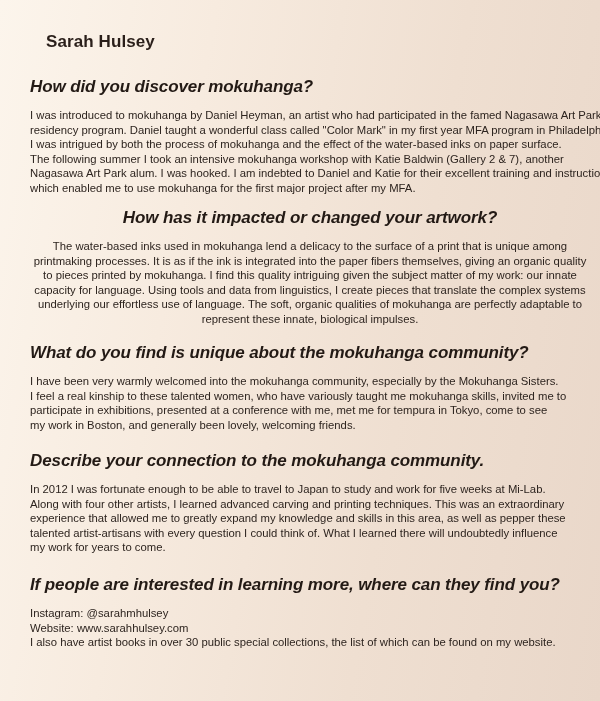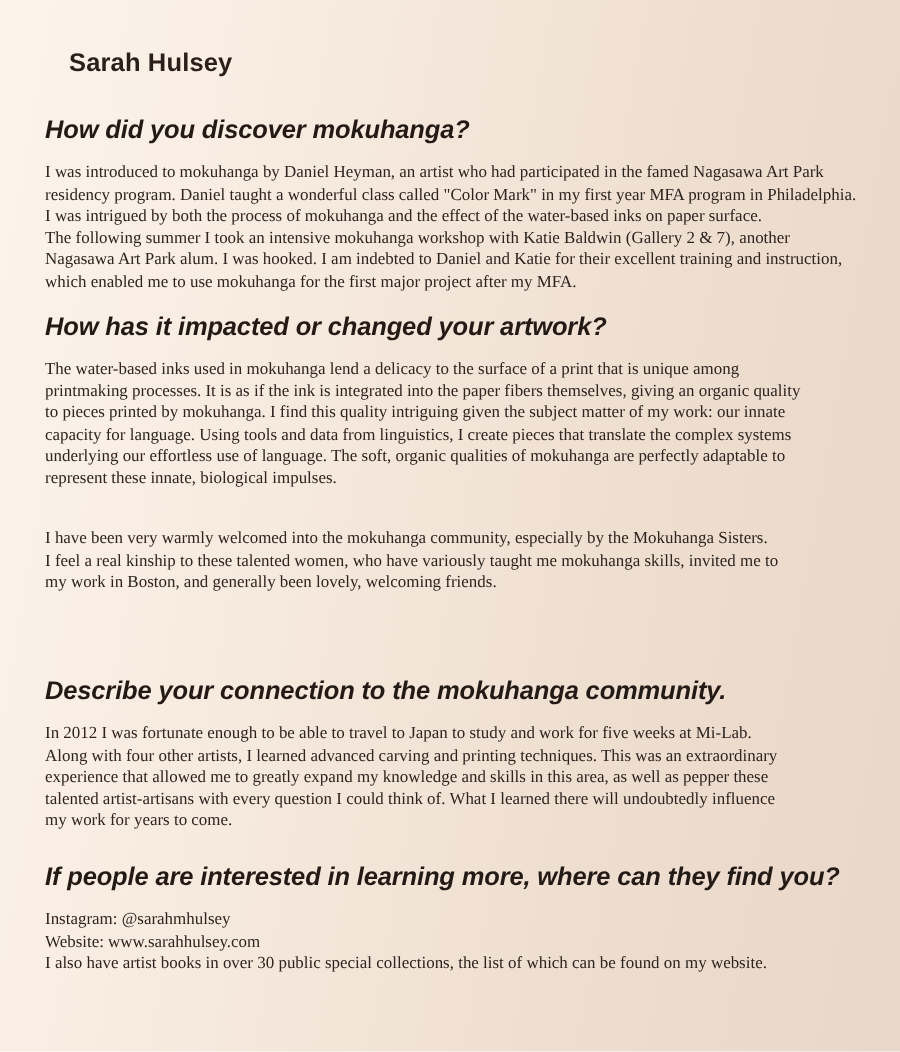--- a/index.html
+++ b/index.html
@@ -49,24 +49,23 @@
     }
     .answer {
       margin: 10px 0 0 0;
       font-size: 11.3px;
       line-height: 14.6px;
       color: #2d241f;
     }
     .answer .line {
       display: block;
       white-space: nowrap;
-      font-family: Liberation Serif, serif;
     }
     #s0 { top: 76px; }
-    #s1 { top: 207px; }
+    #s1 { top: 207px; text-align: center; }
     #s2 { top: 342px; }
     #s3 { top: 450px; }
     #s4 { top: 574px; }
   </style>
 </head>
 <body>
 
 <div class="page">
   <h1 class="author">Sarah Hulsey</h1>
 
@@ -88,23 +87,25 @@
       <span class="line">The water-based inks used in mokuhanga lend a delicacy to the surface of a print that is unique among</span>
       <span class="line">printmaking processes. It is as if the ink is integrated into the paper fibers themselves, giving an organic quality</span>
       <span class="line">to pieces printed by mokuhanga. I find this quality intriguing given the subject matter of my work: our innate</span>
       <span class="line">capacity for language. Using tools and data from linguistics, I create pieces that translate the complex systems</span>
       <span class="line">underlying our effortless use of language. The soft, organic qualities of mokuhanga are perfectly adaptable to</span>
       <span class="line">represent these innate, biological impulses.</span>
     </p>
   </section>
 
   <section class="section" id="s2">
+    <h2 class="question">What do you find is unique about the mokuhanga community?</h2>
     <p class="answer">
       <span class="line">I have been very warmly welcomed into the mokuhanga community, especially by the Mokuhanga Sisters.</span>
       <span class="line">I feel a real kinship to these talented women, who have variously taught me mokuhanga skills, invited me to</span>
+      <span class="line">participate in exhibitions, presented at a conference with me, met me for tempura in Tokyo, come to see</span>
       <span class="line">my work in Boston, and generally been lovely, welcoming friends.</span>
     </p>
   </section>
 
   <section class="section" id="s3">
     <h2 class="question">Describe your connection to the mokuhanga community.</h2>
     <p class="answer">
       <span class="line">In 2012 I was fortunate enough to be able to travel to Japan to study and work for five weeks at Mi-Lab.</span>
       <span class="line">Along with four other artists, I learned advanced carving and printing techniques. This was an extraordinary</span>
       <span class="line">experience that allowed me to greatly expand my knowledge and skills in this area, as well as pepper these</span>

